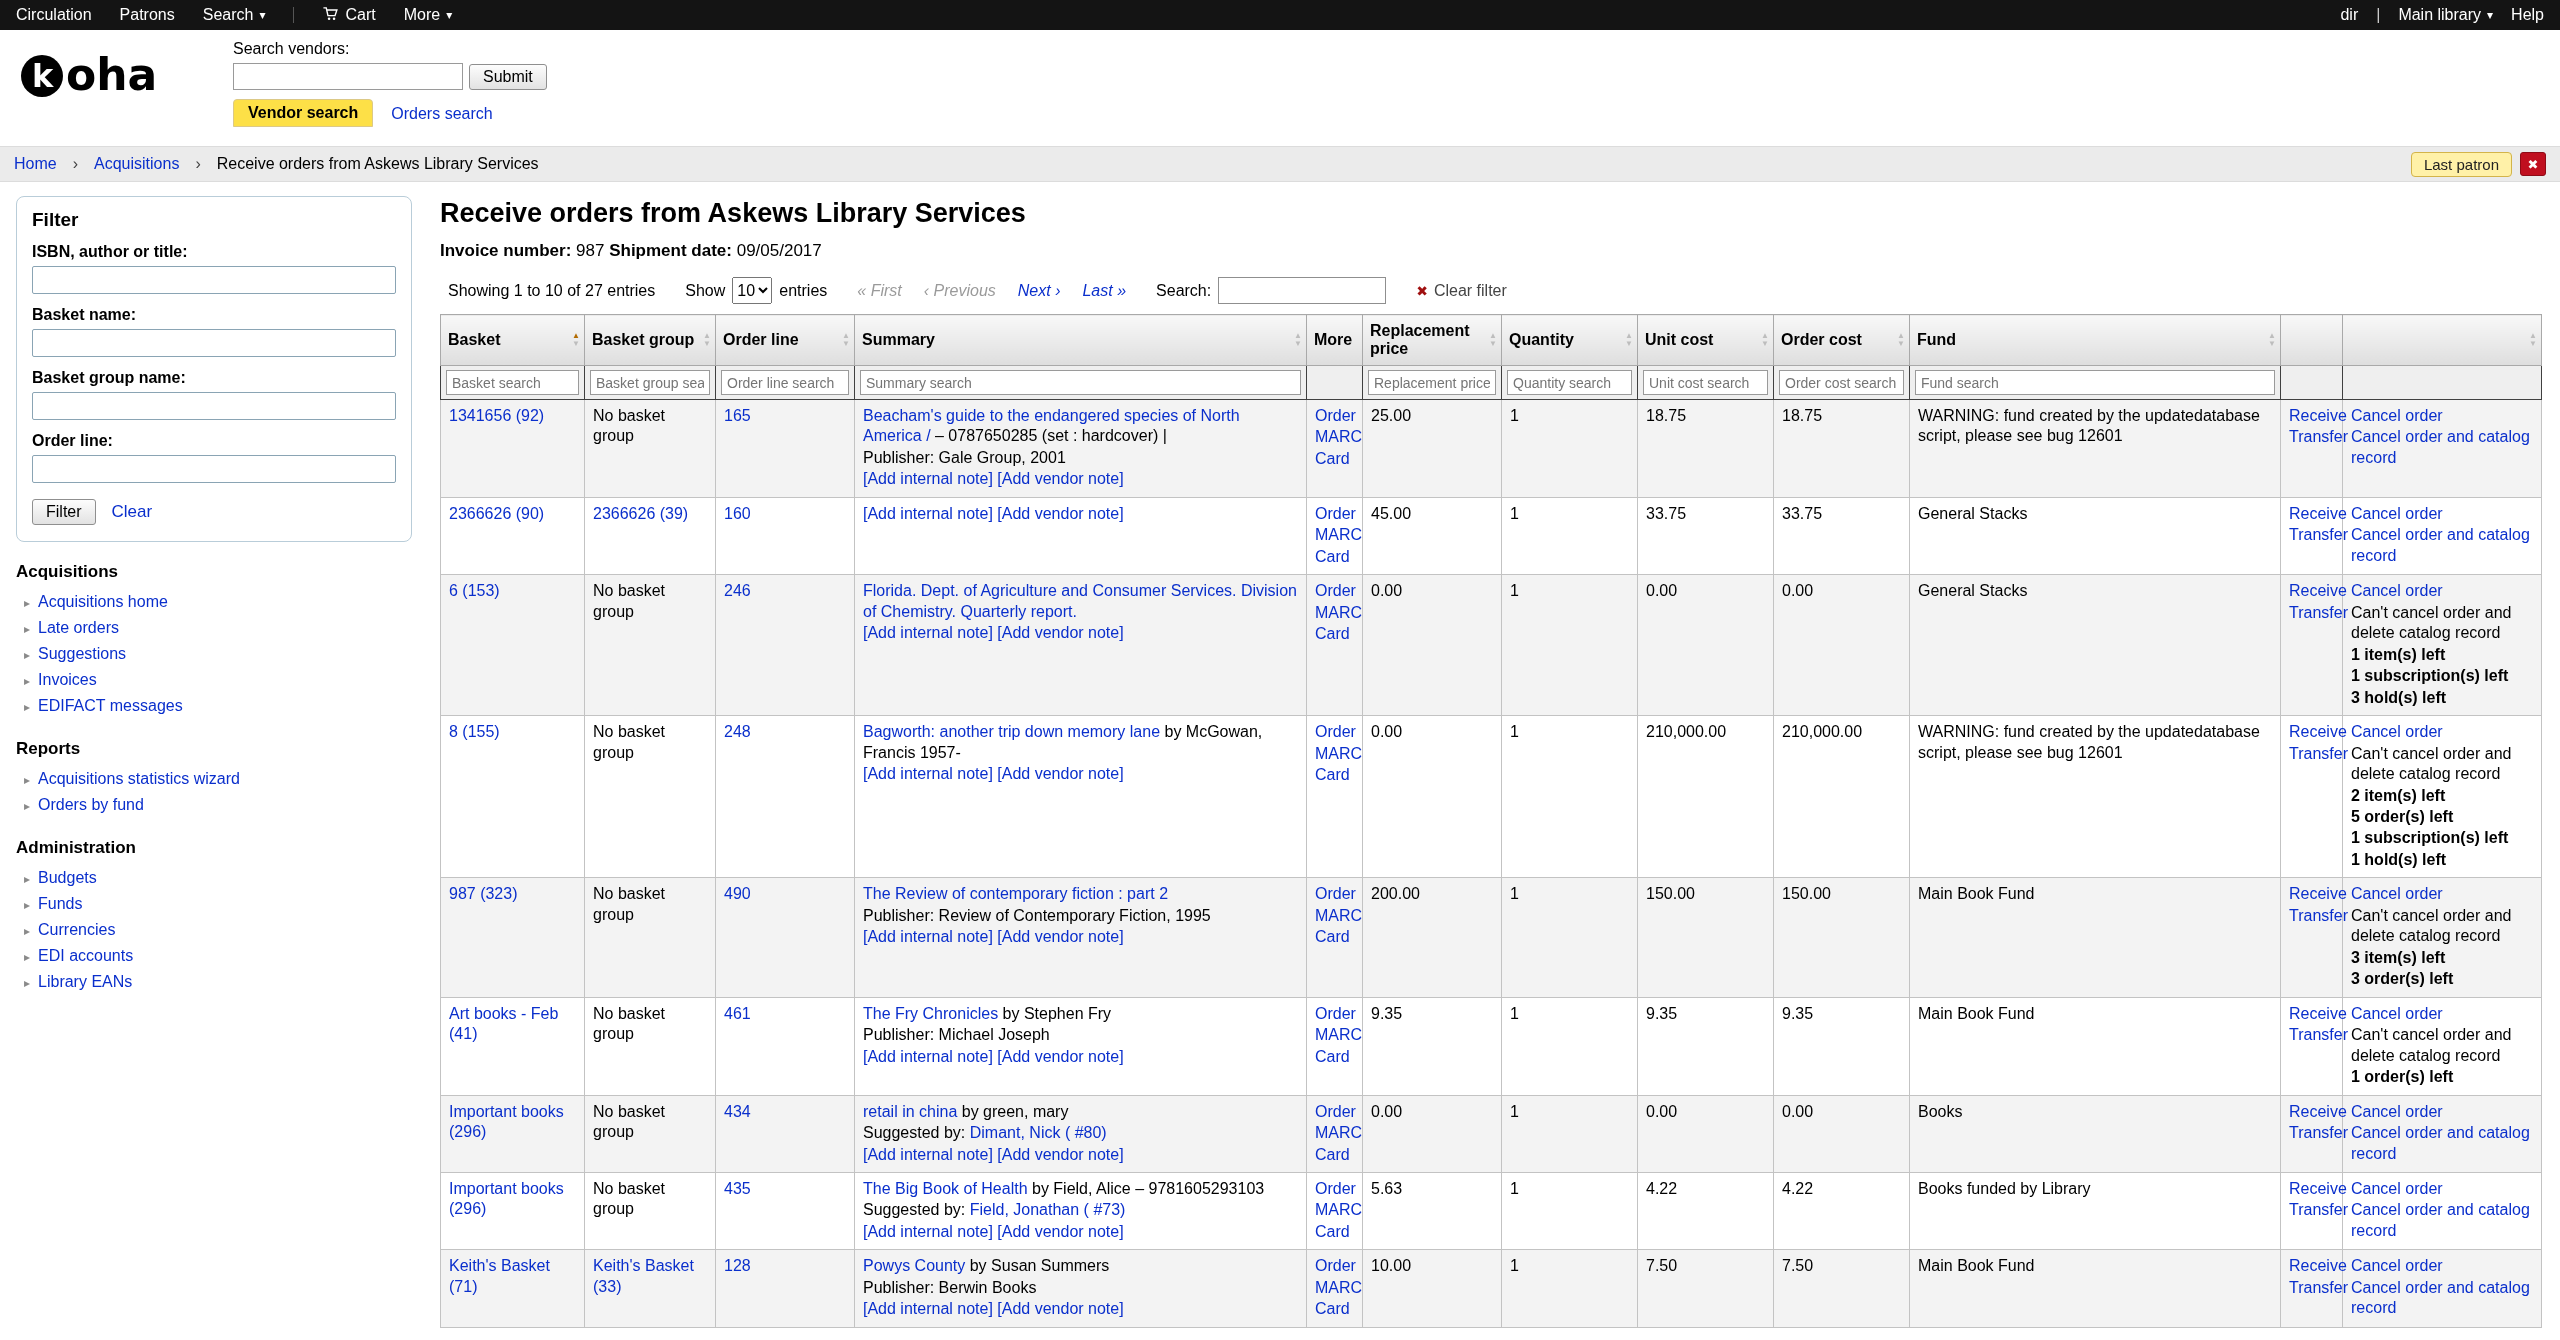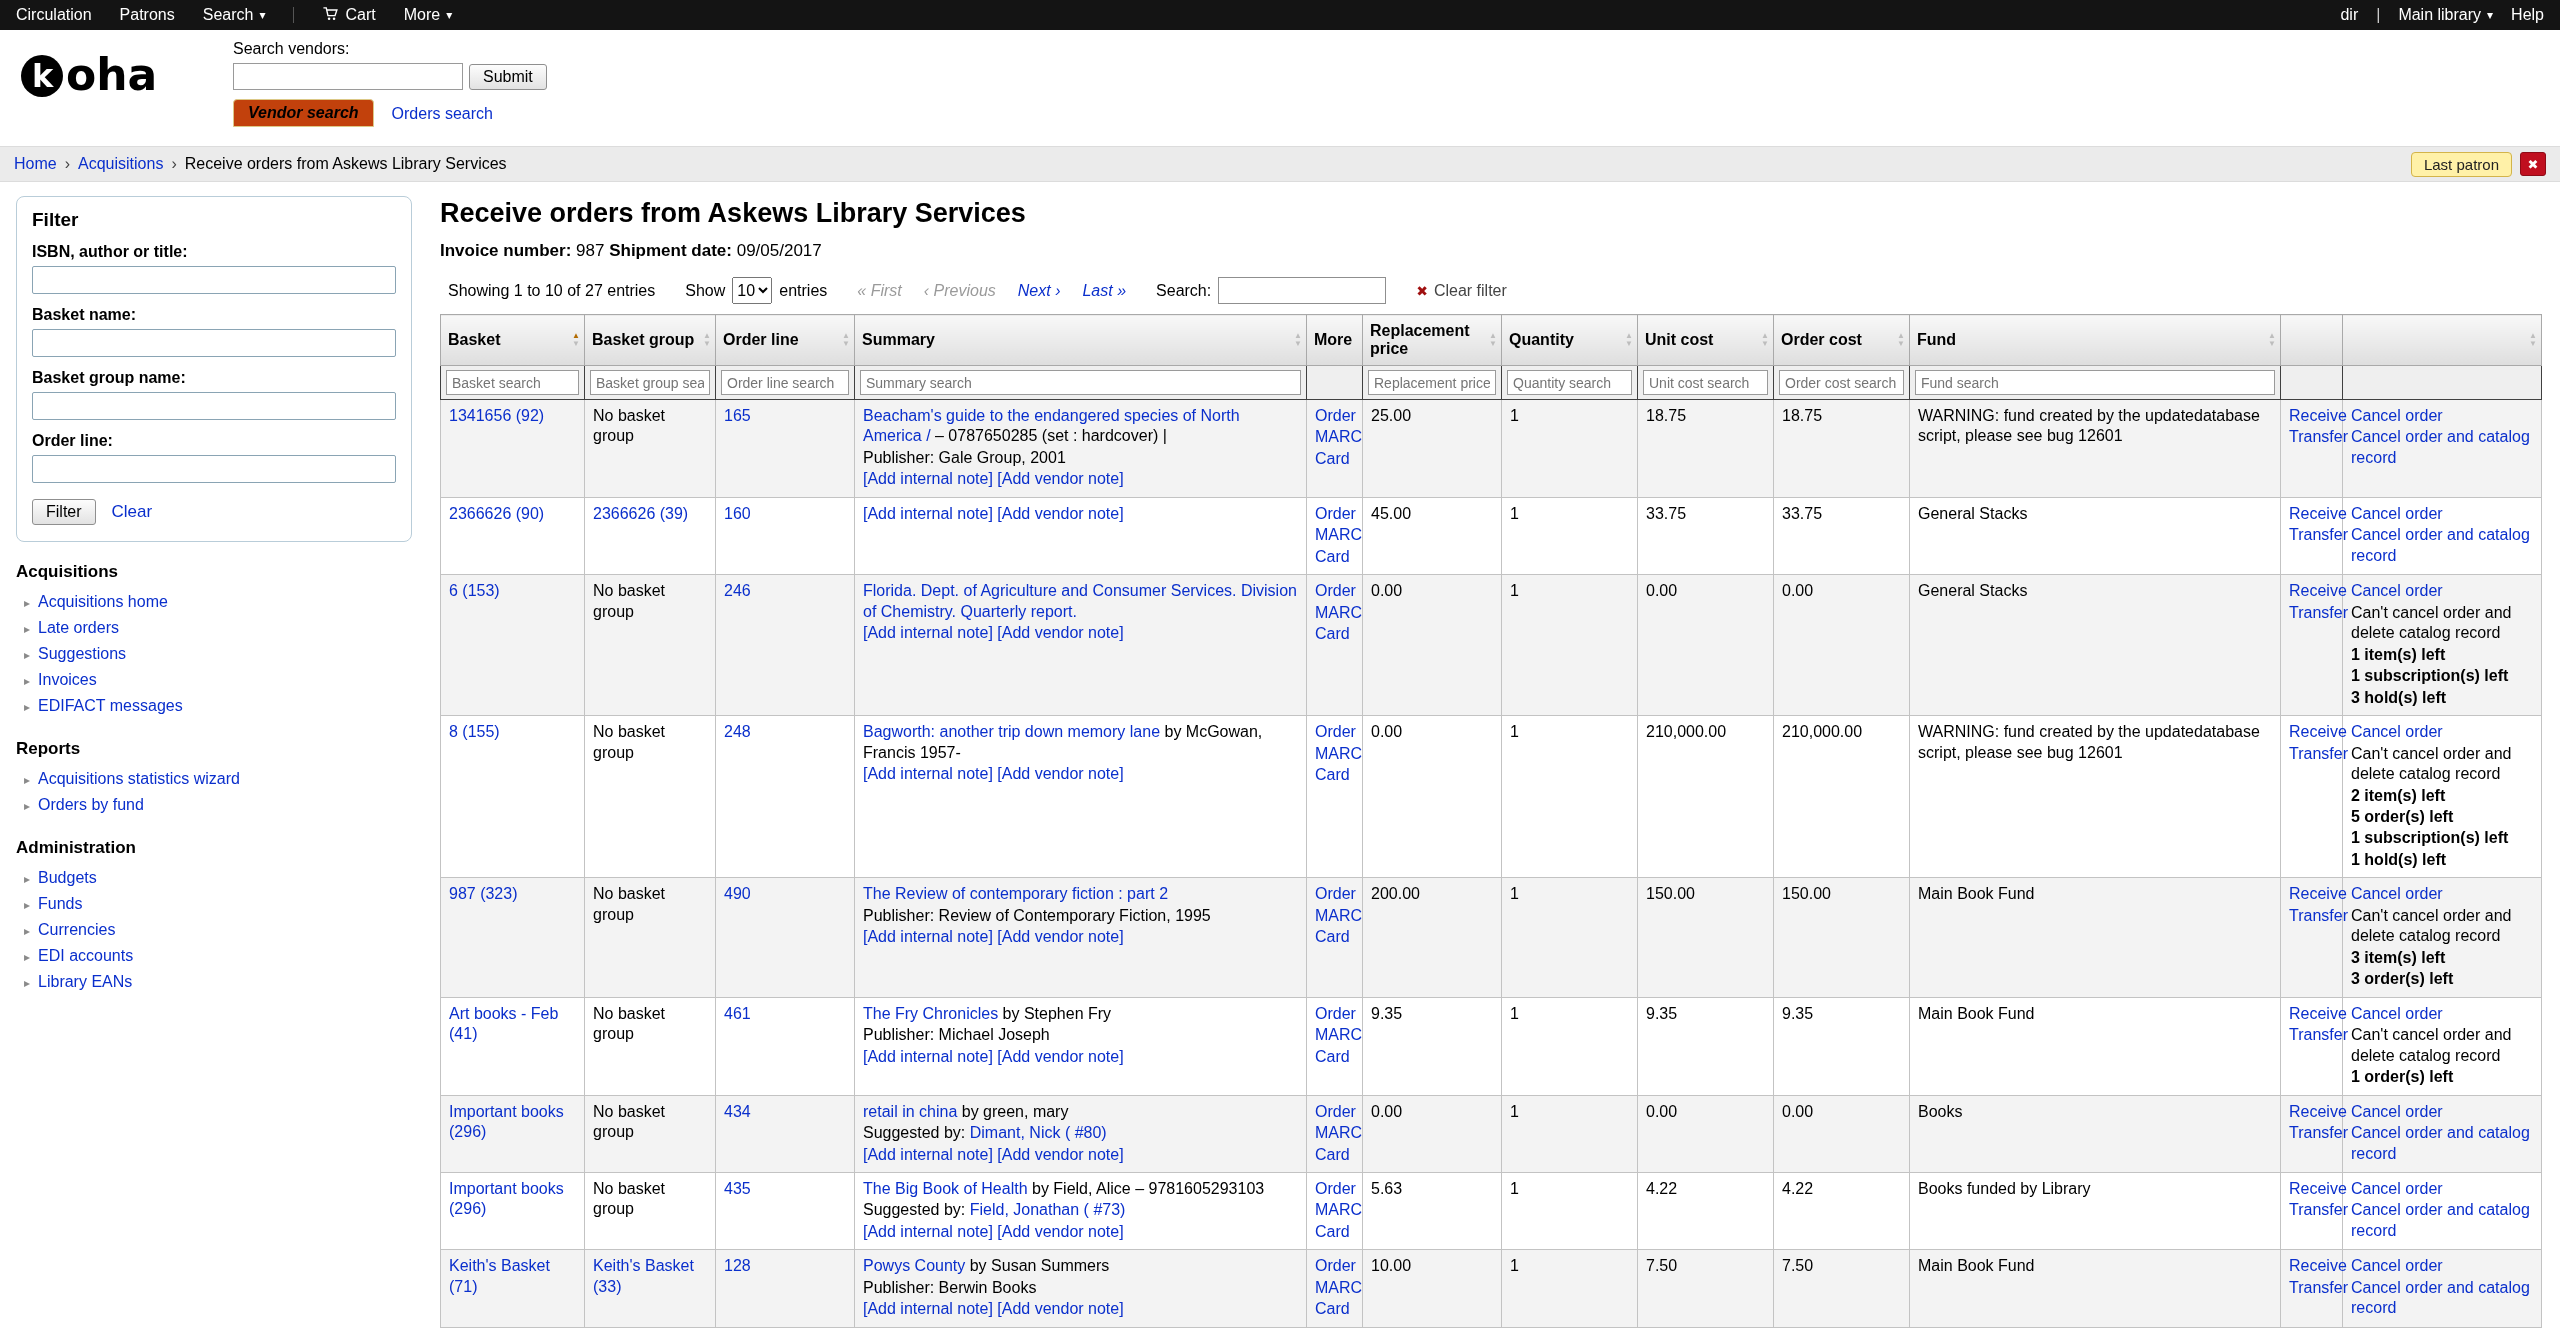--- a/index.html
+++ b/index.html
@@ -20,25 +20,25 @@
   
   .header { display: flex; align-items: flex-start; padding: 10px 0 0 18px; height: 116px; }
   .logo { width: 175px; }
   .vendor-search { margin-left: 40px; font-size: 16px; }
   .vendor-search .lbl { display: block; margin-bottom: 5px; }
   .vs-row { display: flex; align-items: center; gap: 6px; }
   .vs-row input { width: 230px; height: 27px; border: 1px solid #9a9a9a; padding: 2px 6px; font-size: 16px; }
   button.gray { background: linear-gradient(#fdfdfd, #e2e2e2); border: 1px solid #8f8f8f; border-radius: 3px; padding: 3px 13px; font-size: 16px; cursor: pointer; font-family: inherit; }
   .tabs { margin-top: 9px; display: flex; align-items: flex-end; gap: 4px; }
   .tab { display: inline-block; padding: 4px 14px; font-size: 16px; }
-  .tab.active { background: #c2410c; border: 1px solid #dcc987; border-radius: 4px 4px 0 0; font-weight: bold; color: #000; font-style: italic; }
+  .tab.active { background: #fde047; border: 1px solid #dcc987; border-radius: 4px 4px 0 0; font-weight: bold; color: #000; }
 
   
   .crumb-bar { height: 36px; background: #ebebeb; border-top: 1px solid #dcdcdc; border-bottom: 1px solid #dcdcdc; display: flex; align-items: center; justify-content: space-between; padding: 0 14px; font-size: 16px; }
-  .crumbs { display: flex; gap: 8px; align-items: center; }
+  .crumbs { display: flex; gap: 16px; align-items: center; }
   .crumb-sep { color: #444; }
   .crumb-actions { display: flex; align-items: center; gap: 8px; }
   .last-patron { background: #fff1a8; border: 1px solid #d3b44a; border-radius: 4px; padding: 3px 12px; font-size: 15px; cursor: pointer; font-family: inherit; color: #222; }
   .close-red { background: #c00f1f; border: 1px solid #8e0b16; border-radius: 3px; color: #fff; width: 26px; height: 24px; font-size: 13px; cursor: pointer; line-height: 1; }
 
   
   .content { display: flex; gap: 28px; padding: 14px 16px 0 16px; align-items: flex-start; }
   .sidebar { width: 396px; flex: none; }
   .main { flex: 1; min-width: 0; }
 

